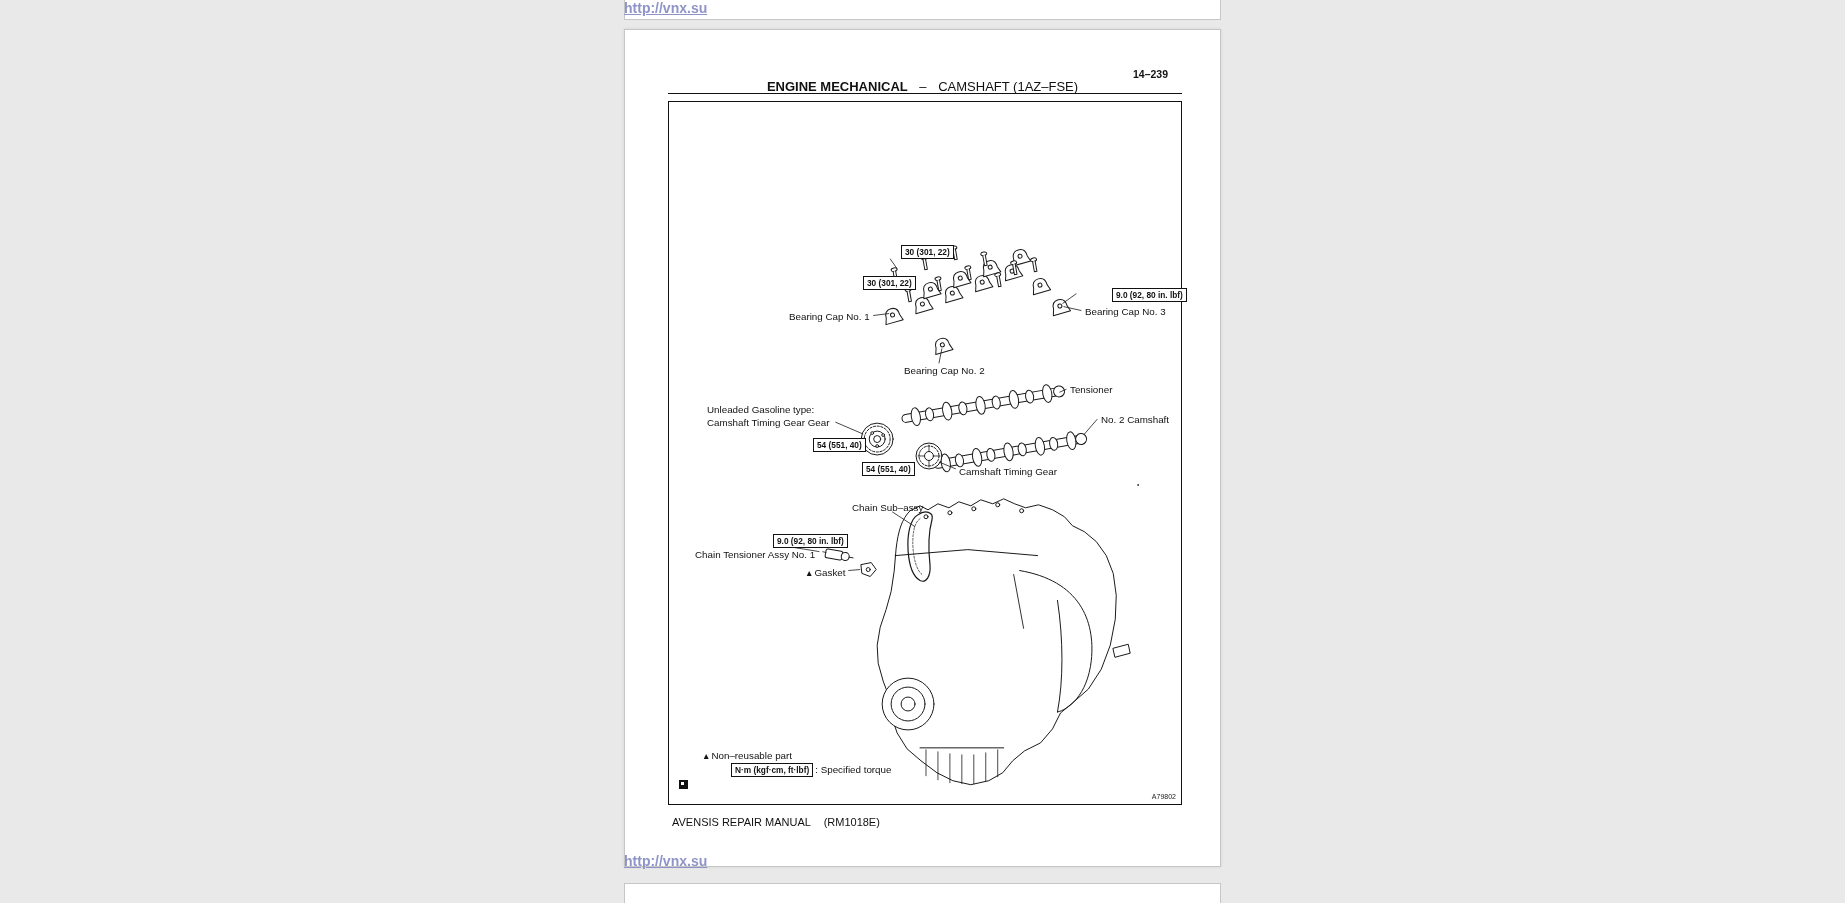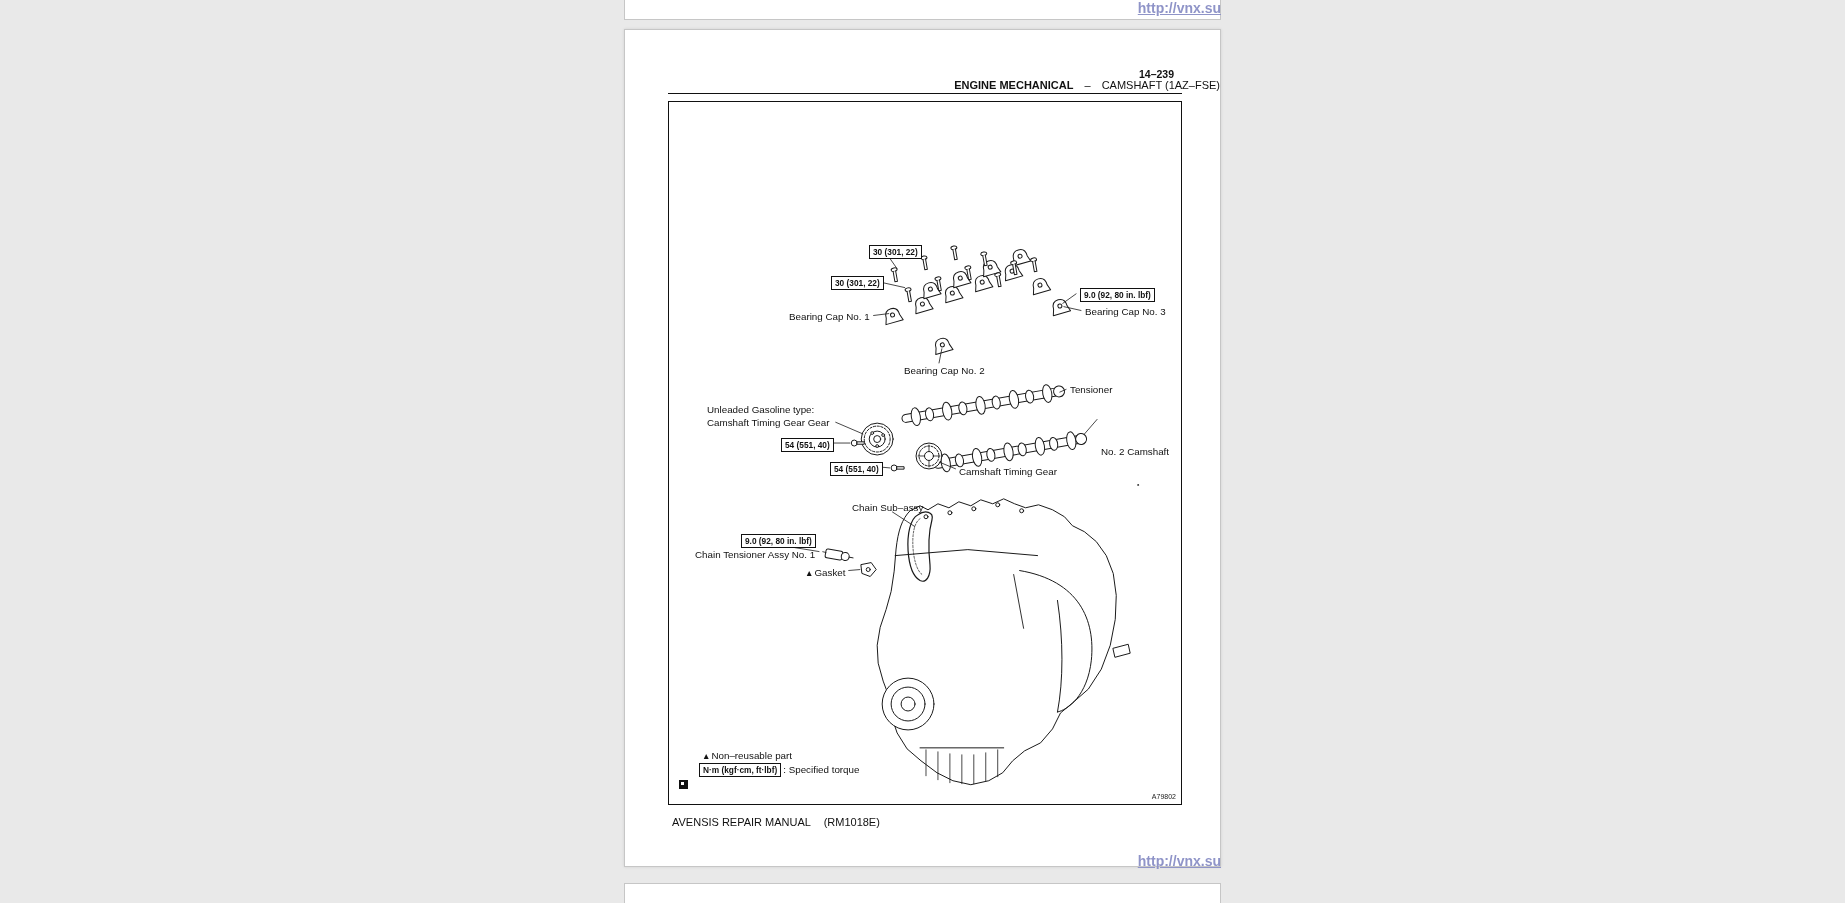--- a/index.html
+++ b/index.html
@@ -9,43 +9,43 @@
 
   .sample-label { position:absolute; left:22px; top:21px; font-size:27px; color:#000;
                   letter-spacing:0.5px; z-index:5; }
 
   .page { position:absolute; left:624px; width:597px; background:#fff;
           border:1px solid #c6c6c6; z-index:1; }
   .page-top  { top:-3px; height:23px; }
   .page-main { top:29px; height:838px; box-shadow:0 0 3px rgba(0,0,0,0.10); }
   .page-next { top:883px; height:24px; }
 
-  .watermark { position:absolute; left:624px; width:597px; text-align:right;
+  .watermark { position:absolute; left:624px; width:597px; text-align:left;
                font-size:14px; font-weight:bold; color:#8f94c8;
                text-decoration:underline; z-index:4; cursor:pointer; }
   .wm-top { top:0px; }
   .wm-bottom { top:853px; }
 
-  .page-number { position:absolute; top:38px; right:46px; font-size:10.5px;
+  .page-number { position:absolute; top:38px; right:52px; font-size:10.5px;
                  font-weight:bold; color:#111; }
-  .page-header { position:absolute; top:49px; left:0; width:100%; text-align:right;
-                 font-size:11px; color:#111; }
+  .page-header { position:absolute; top:49px; left:0; width:100%; text-align:center;
+                 font-size:13px; color:#111; }
   .hdr-section { font-weight:bold; }
   .hdr-sep { margin:0 8px; }
   .header-rule { position:absolute; top:63px; left:43px; width:514px;
                  border-top:1.5px solid #111; }
 
   .diagram-box { position:absolute; top:71px; left:43px; width:514px; height:704px;
                  border:1px solid #111; background:#fff; }
   .art { position:absolute; left:0; top:0; width:512px; height:702px; }
 
   .lbl { position:absolute; font-size:9.8px; color:#111; white-space:nowrap; z-index:2; }
   .torque { position:absolute; font-size:8.3px; font-weight:bold; color:#111;
             border:1px solid #111; padding:1px 3px; background:#fff;
-            white-space:nowrap; z-index:2; }
+            white-space:nowrap; z-index:2;margin-left:32px; }
   .tri { font-size:8.5px; margin-right:1px; }
 
   .legend-row { position:absolute; font-size:9.8px; color:#111; white-space:nowrap; z-index:2; }
   .legend-torque { position:static; display:inline-block; margin-right:2px; }
   .corner-icon { position:absolute; left:10px; bottom:15px; width:9px; height:9px;
                  background:#111; z-index:2; }
   .corner-icon::after { content:""; position:absolute; left:2px; top:2px; width:3px;
                         height:3px; background:#fff; }
   .figure-code { position:absolute; right:5px; bottom:4px; font-size:7px; color:#222; z-index:2; }
 
@@ -217,21 +217,21 @@
       <div class="torque" style="left:112px; top:336px;">54 (551, 40)</div>
       <div class="torque" style="left:161px; top:360px;">54 (551, 40)</div>
       <div class="torque" style="left:72px; top:432px;">9.0 (92, 80 in. lbf)</div>
 
       <div class="lbl" style="left:120px; top:209px;">Bearing Cap No. 1</div>
       <div class="lbl" style="left:416px; top:204px;">Bearing Cap No. 3</div>
       <div class="lbl" style="left:235px; top:263px;">Bearing Cap No. 2</div>
       <div class="lbl" style="left:401px; top:282px;">Tensioner</div>
       <div class="lbl" style="left:38px; top:302px;">Unleaded Gasoline type:</div>
       <div class="lbl" style="left:38px; top:315px;">Camshaft Timing Gear Gear</div>
-      <div class="lbl" style="left:432px; top:312px;margin-top:32px;">No. 2 Camshaft</div>
+      <div class="lbl" style="left:432px; top:312px;">No. 2 Camshaft</div>
       <div class="lbl" style="left:290px; top:364px;">Camshaft Timing Gear</div>
       <div class="lbl" style="left:183px; top:400px;">Chain Sub–assy</div>
       <div class="lbl" style="left:26px; top:447px;">Chain Tensioner Assy No. 1</div>
       <div class="lbl" style="left:136px; top:465px;">
         <span class="tri">▲</span><span>Gasket</span>
       </div>
 
       <div class="legend-row" style="left:30px; top:661px;">
         <span class="torque legend-torque">N·m (kgf·cm, ft·lbf)</span><span>: Specified torque</span>
       </div>

